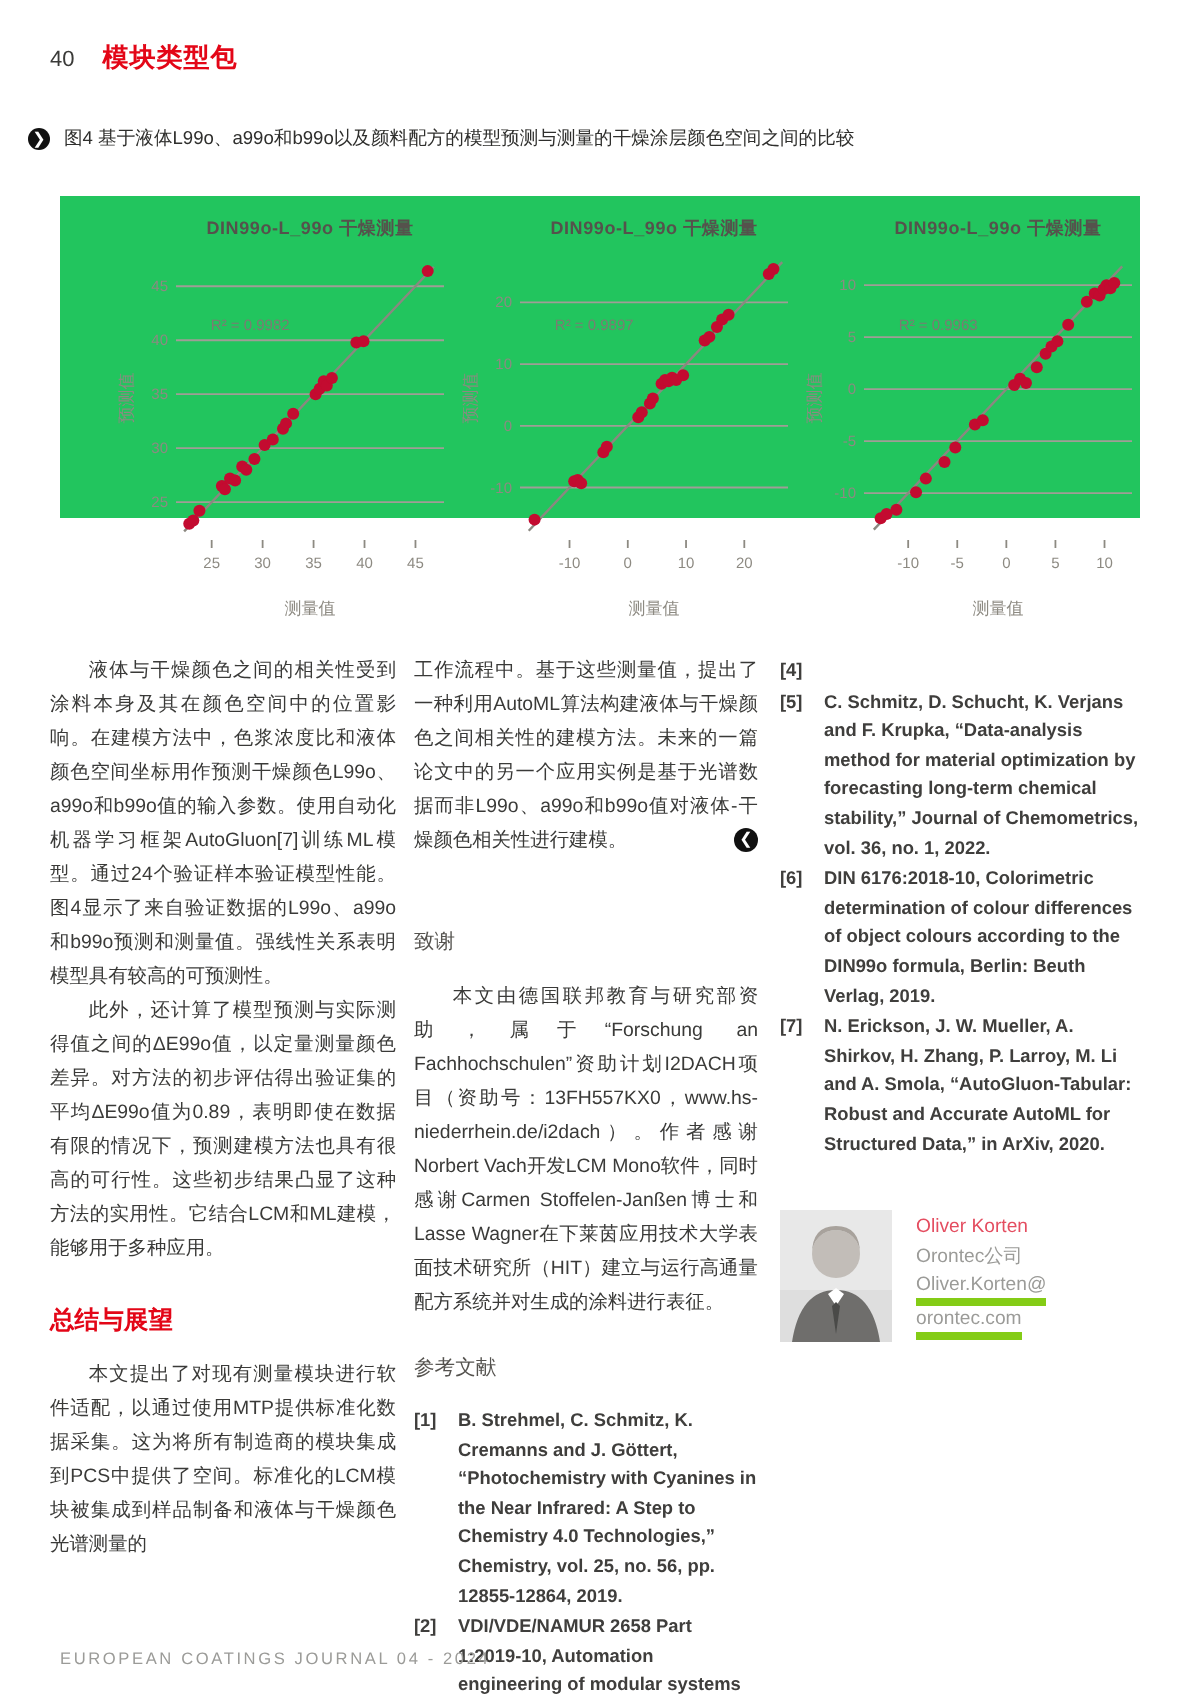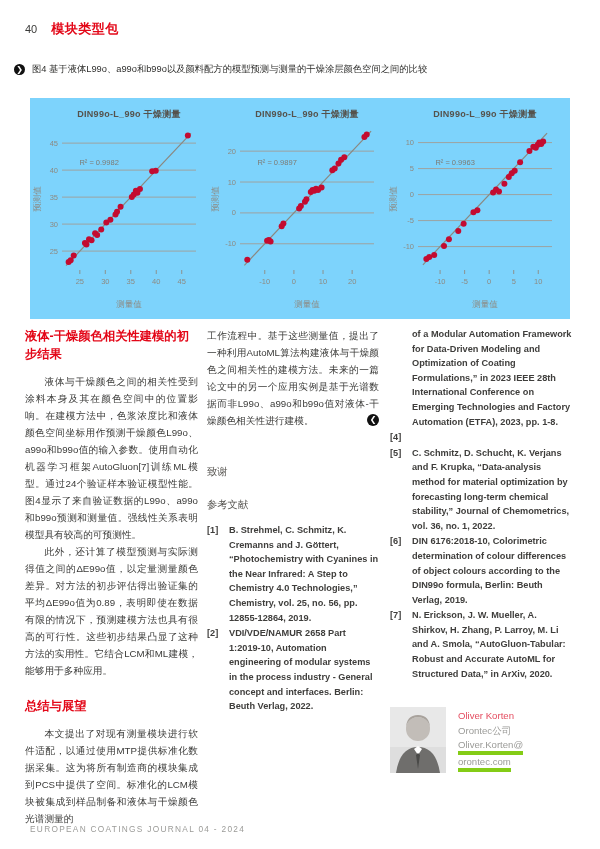--- a/index.html
+++ b/index.html
@@ -15,23 +15,23 @@
   
   .fig-caption{position:absolute;top:63px;left:14px;display:flex;align-items:flex-start;gap:7px;width:560px;}
   .marker-circle{
     width:11px;height:11px;border-radius:50%;background:#111;color:#fff;
     font-size:8px;line-height:11px;text-align:center;flex:0 0 auto;margin-top:1px;
     font-weight:bold;
   }
   .fig-caption-text{font-size:9.3px;color:#2f2f2d;line-height:13px;}
   
   .chart-panel{
-    position:absolute;left:30px;top:98px;width:540px;height:221px;
-    background:#7dd3fc;display:flex;justify-content:space-between;
-    padding:6px 10px 0 2px;box-sizing:border-box;
+    position:absolute;left:30px;top:98px;width:540px;height:161px;
+    background:#22c55e;display:flex;justify-content:space-between;
+    padding:6px 10px 0 28px;box-sizing:border-box;
   }
   .chart-box{width:172px;height:210px;}
   
   .col{position:absolute;top:327px;font-size:9.7px;line-height:17px;text-align:justify;}
   .col-left{left:25px;width:173px;}
   .col-mid{left:207px;width:172px;}
   .col-right{left:390px;width:182px;}
   .red-heading{font-size:12.3px;font-weight:bold;color:#e30617;line-height:18px;margin:0 0 10px 0;text-align:left;}
   .sub-heading{font-size:10.3px;color:#55534f;margin:16px 0 10px 0;text-align:left;}
   .para{margin:0 0 0 0;text-indent:2em;}
@@ -226,51 +226,50 @@
             <circle cx="151.23809523809524" cy="38.564102564102555" r="3"></circle>
             <circle cx="153.20146520146523" cy="40.12454212454213" r="3"></circle>
             <circle cx="155.16483516483515" cy="37.52380952380952" r="3"></circle>
           </g>
           <text x="97" y="203" text-anchor="middle" font-size="8.5" fill="#8d8a82">测量值</text>
           <text x="8" y="95" text-anchor="middle" font-size="8.5" fill="#8d8a82" transform="rotate(-90 8 95)">预测值</text>
         </svg></div>
   </div>
 
   <div class="col col-left">
-    <p class="red-heading">液体-干燥颜色相关性建模的初步结果</p>
     <p class="para">液体与干燥颜色之间的相关性受到涂料本身及其在颜色空间中的位置影响。在建模方法中，色浆浓度比和液体颜色空间坐标用作预测干燥颜色L99o、a99o和b99o值的输入参数。使用自动化机器学习框架AutoGluon[7]训练ML模型。通过24个验证样本验证模型性能。图4显示了来自验证数据的L99o、a99o和b99o预测和测量值。强线性关系表明模型具有较高的可预测性。</p>
     <p class="para">此外，还计算了模型预测与实际测得值之间的ΔE99o值，以定量测量颜色差异。对方法的初步评估得出验证集的平均ΔE99o值为0.89，表明即使在数据有限的情况下，预测建模方法也具有很高的可行性。这些初步结果凸显了这种方法的实用性。它结合LCM和ML建模，能够用于多种应用。</p>
     <p class="red-heading" style="margin-top:18px;">总结与展望</p>
     <p class="para">本文提出了对现有测量模块进行软件适配，以通过使用MTP提供标准化数据采集。这为将所有制造商的模块集成到PCS中提供了空间。标准化的LCM模块被集成到样品制备和液体与干燥颜色光谱测量的</p>
   </div>
 
   <div class="col col-mid">
     <p class="para para-last" style="text-indent:0;">
       <span>工作流程中。基于这些测量值，提出了一种利用AutoML算法构建液体与干燥颜色之间相关性的建模方法。未来的一篇论文中的另一个应用实例是基于光谱数据而非L99o、a99o和b99o值对液体-干燥颜色相关性进行建模。</span>
       <span class="end-marker">❮</span>
     </p>
     <p class="sub-heading" style="margin-top:34px;">致谢</p>
+    <p class="para">本文由德国联邦教育与研究部资助，属于“Forschung an Fachhochschulen”资助计划I2DACH项目（资助号：13FH557KX0，www.hs-niederrhein.de/i2dach）。作者感谢Norbert Vach开发LCM Mono软件，同时感谢Carmen Stoffelen-Janßen博士和Lasse Wagner在下莱茵应用技术大学表面技术研究所（HIT）建立与运行高通量配方系统并对生成的涂料进行表征。</p>
     <p class="sub-heading" style="">参考文献</p>
     <div class="refs">
         <div class="ref-row">
           <div class="ref-num">[1]</div>
           <div class="ref-text">B. Strehmel, C. Schmitz, K. Cremanns and J. Göttert, “Photochemistry with Cyanines in the Near Infrared: A Step to Chemistry 4.0 Technologies,” Chemistry, vol. 25, no. 56, pp. 12855-12864, 2019.</div>
         </div>
         <div class="ref-row">
           <div class="ref-num">[2]</div>
           <div class="ref-text">VDI/VDE/NAMUR 2658 Part 1:2019-10, Automation engineering of modular systems in the process industry - General concept and interfaces. Berlin: Beuth Verlag, 2022.</div>
         </div>
       </div>
   </div>
 
   <div class="col col-right">
     <div class="refs" style="margin-top:0;">
         <div class="ref-row">
           <div class="ref-num"></div>
-          <div class="ref-text">of a Modular Automation Framework for Data-Driven Modeling and Optimization of Coating Formulations,” in 2023 IEEE 28th International Conference on Emerging Technologies and Factory Automation (ETFA), 2023, pp. 1-8.</div>
         </div>
         <div class="ref-row">
           <div class="ref-num">[4]</div>
         </div>
         <div class="ref-row">
           <div class="ref-num">[5]</div>
           <div class="ref-text">C. Schmitz, D. Schucht, K. Verjans and F. Krupka, “Data-analysis method for material optimization by forecasting long-term chemical stability,” Journal of Chemometrics, vol. 36, no. 1, 2022.</div>
         </div>
         <div class="ref-row">
           <div class="ref-num">[6]</div>

